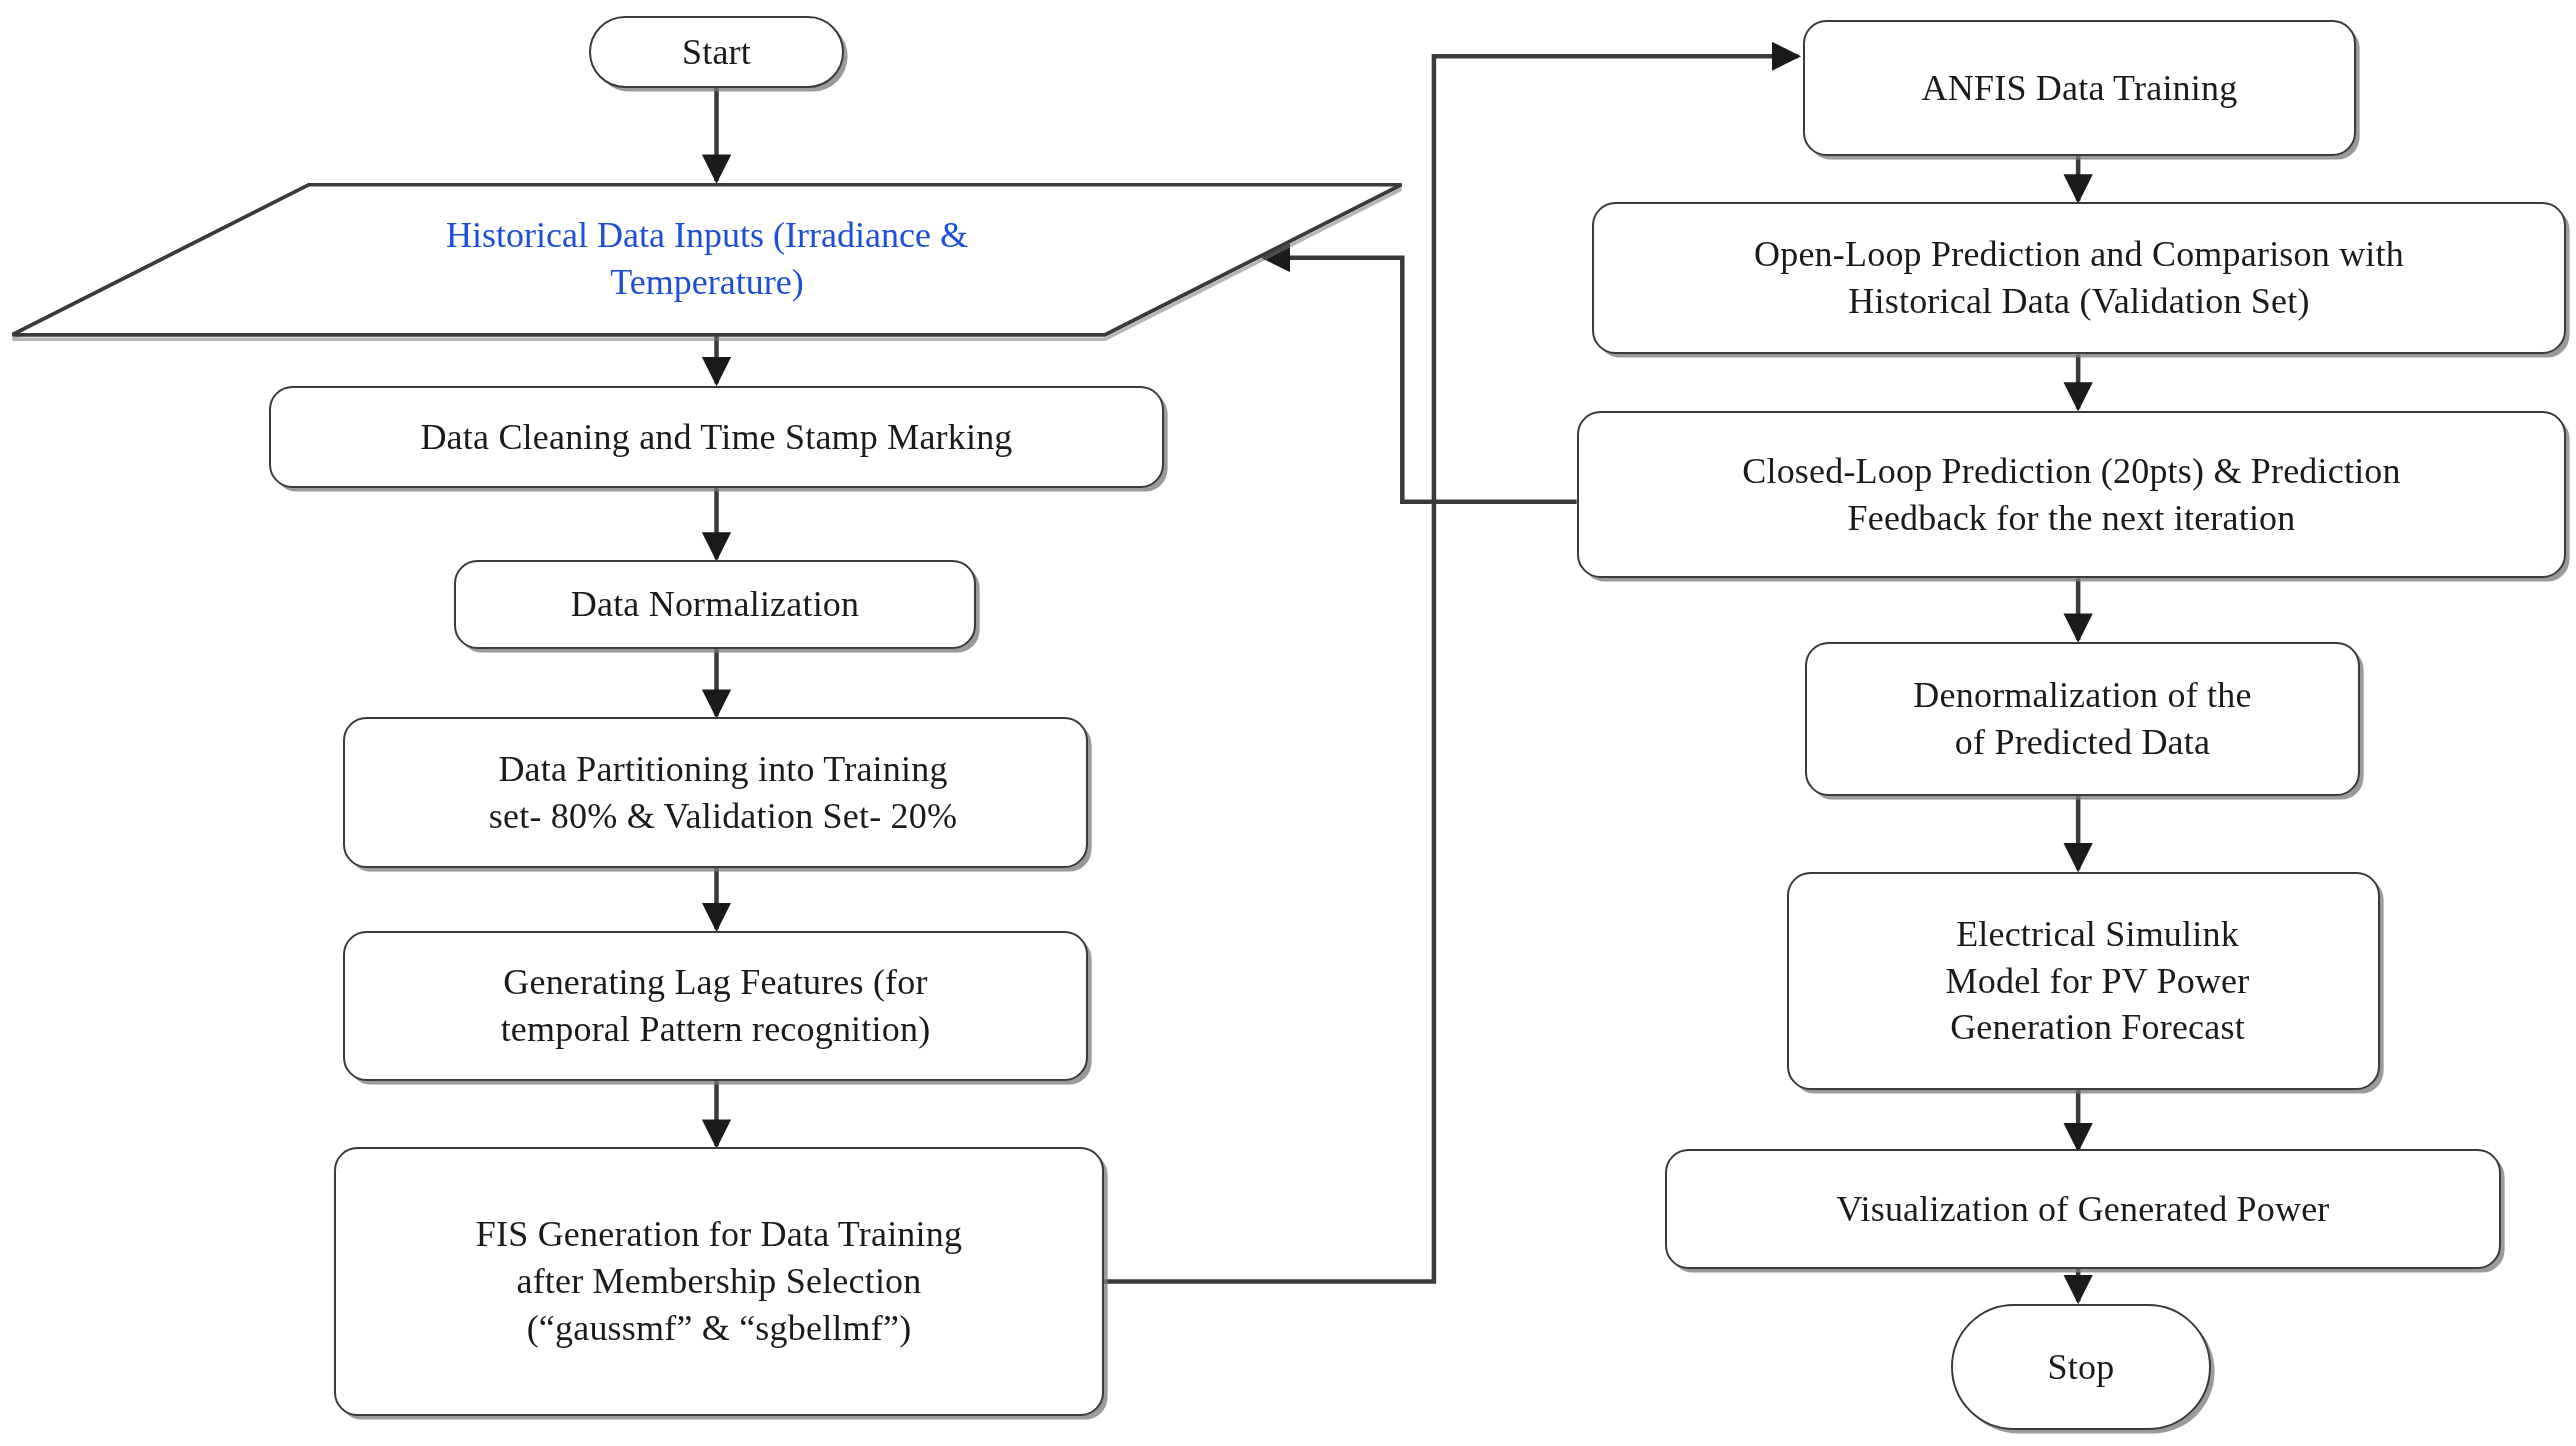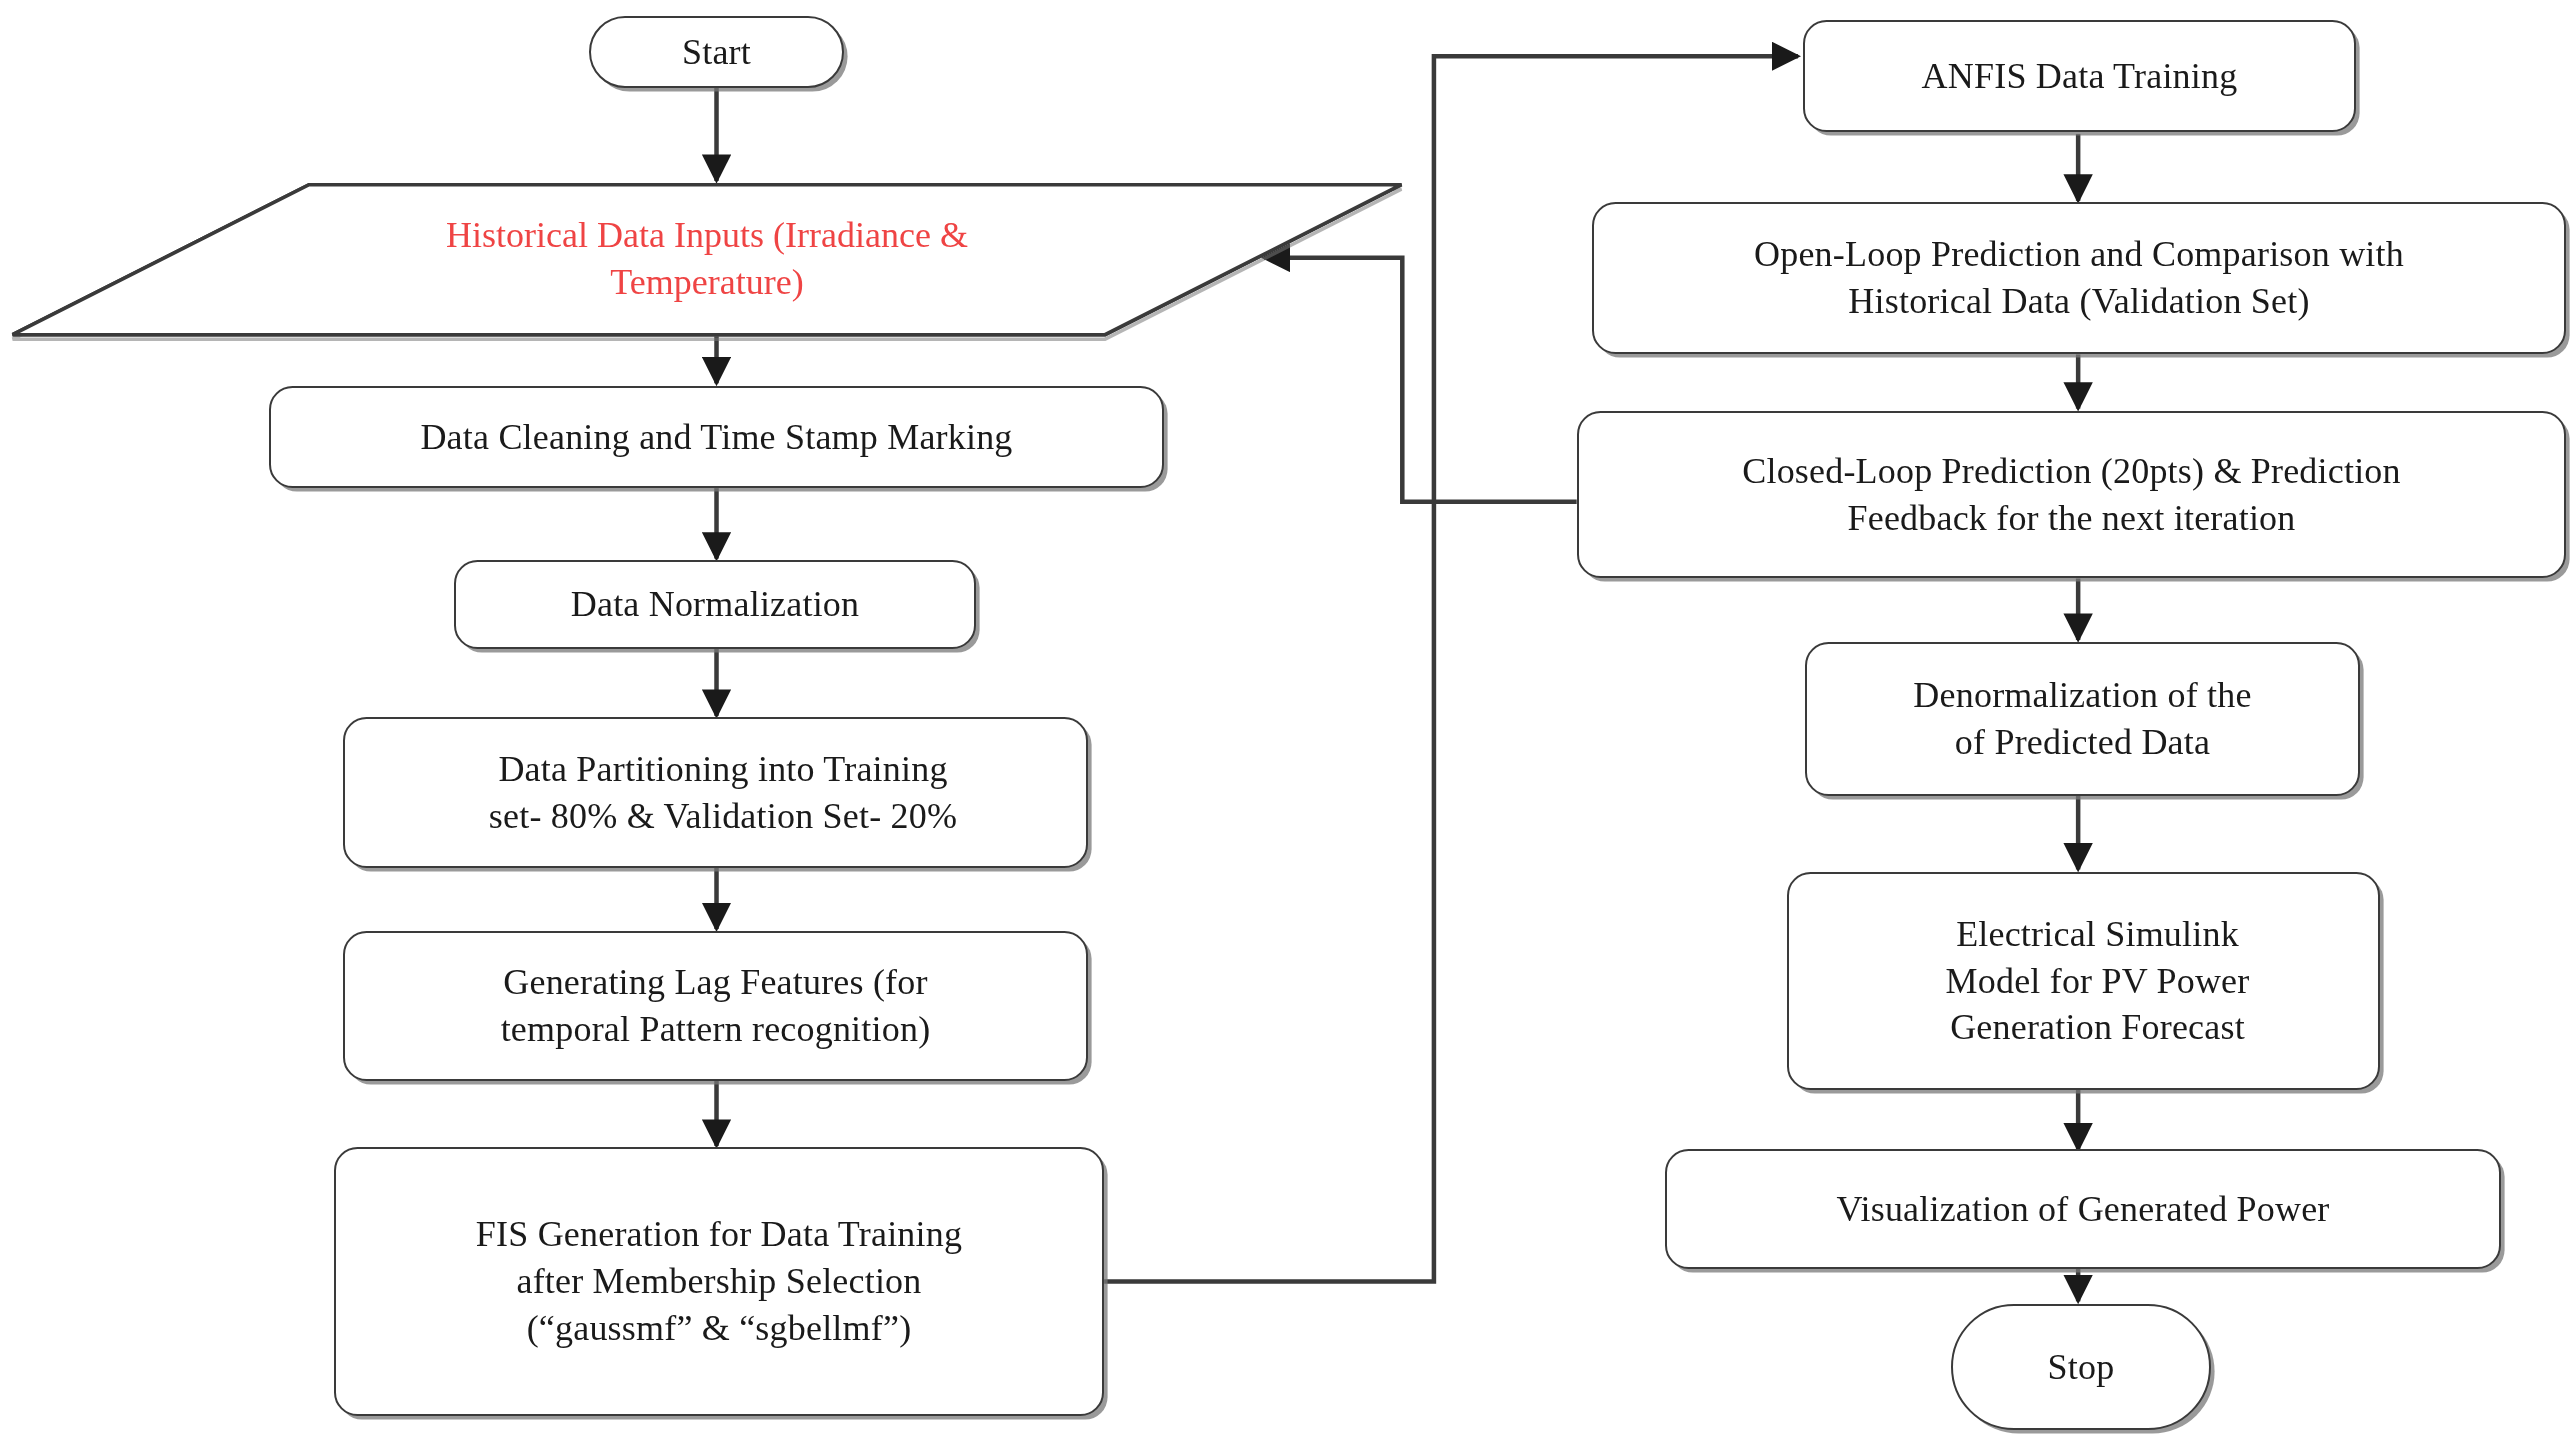--- a/index.html
+++ b/index.html
@@ -57,21 +57,21 @@
   .io-text {
     position: absolute;
     left: 0; top: 0;
     width: 100%; height: 100%;
     display: flex;
     align-items: center;
     justify-content: center;
     text-align: center;
     font-size: 36px;
     line-height: 1.30;
-    color: #ef4444;
+    color: #1d4ed8;
     white-space: pre-line;
   }
   
   .conn {
     position: absolute;
     left: 0;
     top: 0;
     width: 2576px;
     height: 1447px;
     pointer-events: none;
@@ -153,21 +153,21 @@
     <span class="lbl">Generating Lag Features (for
 temporal Pattern recognition)</span>
   </div>
 
   <div class="node proc" style="left:334px; top:1147px; width:770px; height:269px;">
     <span class="lbl">FIS Generation for Data Training
 after Membership Selection
 (“gaussmf” &amp; “sgbellmf”)</span>
   </div>
 
-  <div class="node proc" style="left:1803px; top:20px; width:553px; height:112px;">
+  <div class="node proc" style="left:1803px; top:20px; width:553px; height:136px;">
     <span class="lbl">ANFIS Data Training</span>
   </div>
 
   <div class="node proc" style="left:1592px; top:202px; width:974px; height:152px;">
     <span class="lbl">Open-Loop Prediction and Comparison with
 Historical Data (Validation Set)</span>
   </div>
 
   <div class="node proc" style="left:1577px; top:411px; width:989px; height:167px;">
     <span class="lbl">Closed-Loop Prediction (20pts) &amp; Prediction

